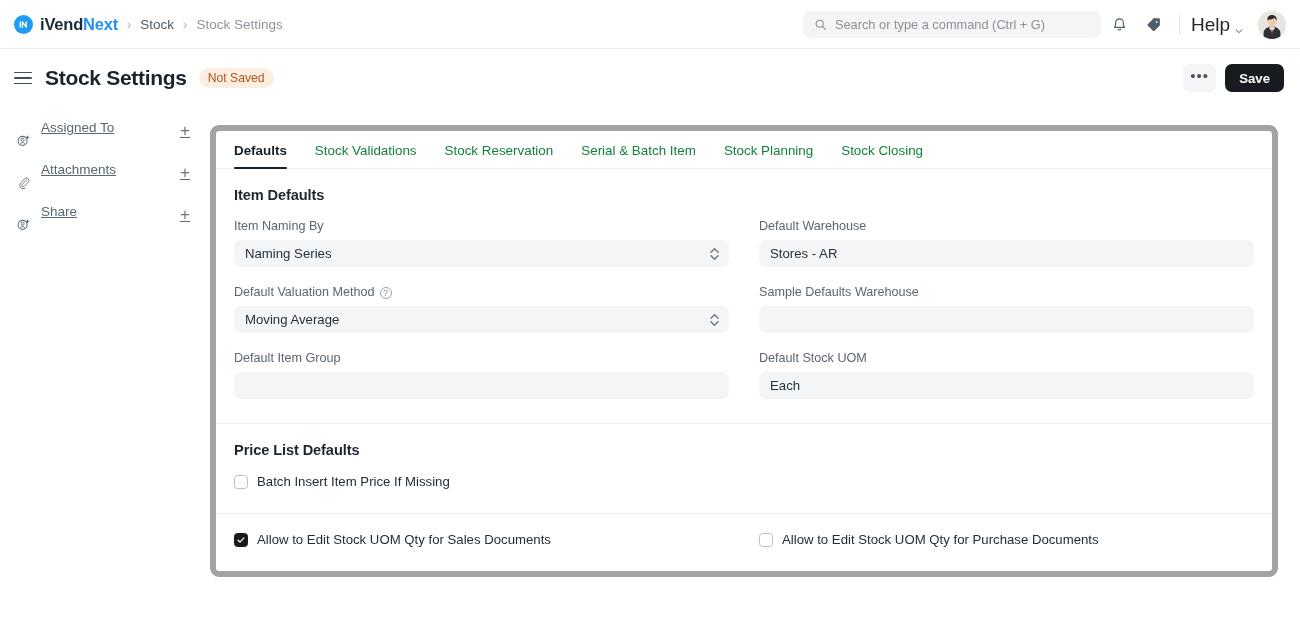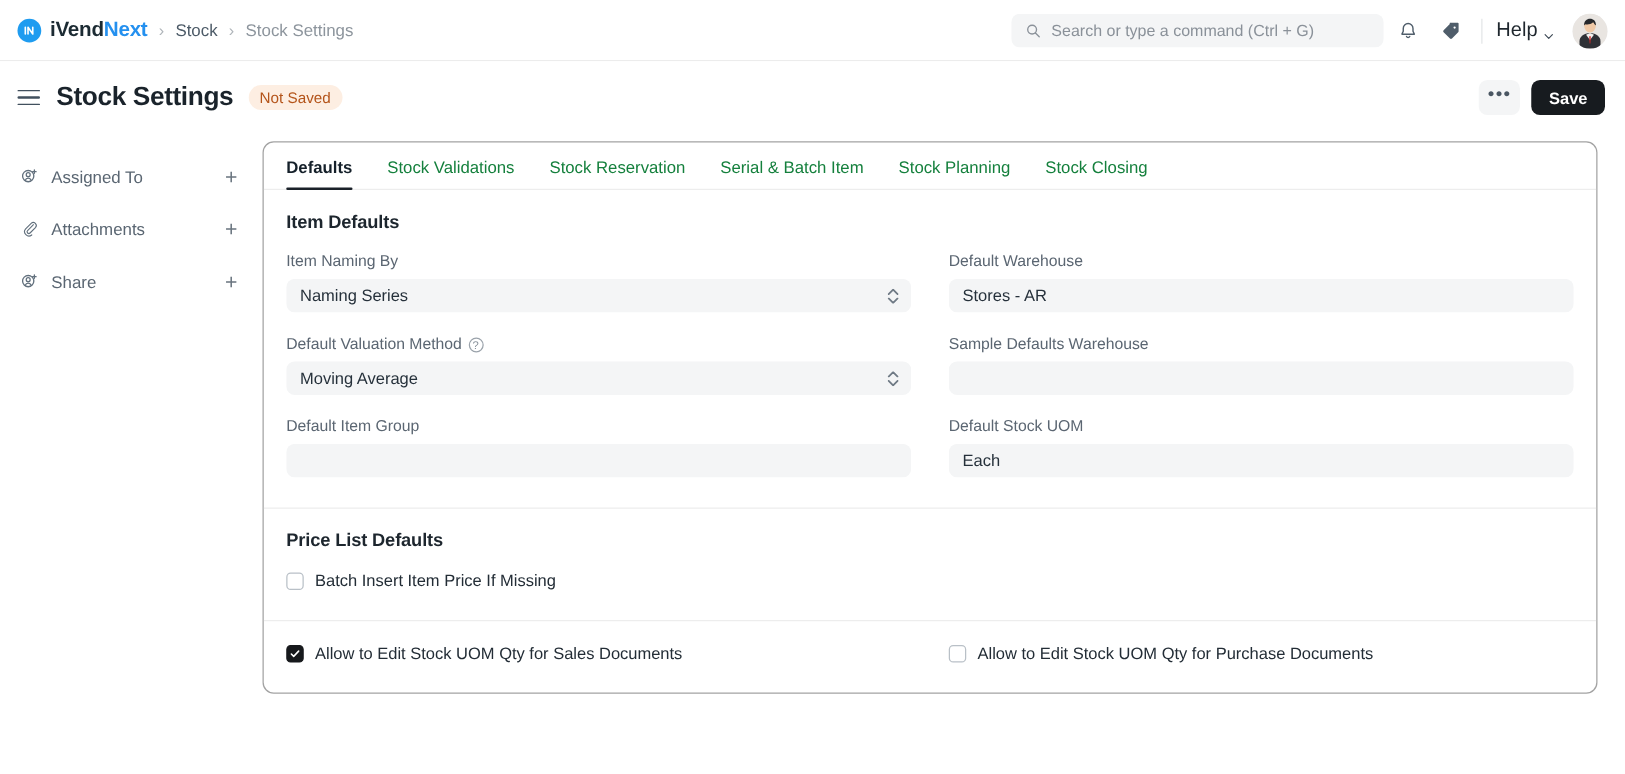--- a/index.html
+++ b/index.html
@@ -50,21 +50,21 @@
     border: 1px solid transparent;
   }
   .searchbox .ph { font-size: 12.8px; color: #8a9199; }
   .nav-icon {
     width: 30px; height: 30px; border-radius: 6px;
     display: flex; align-items: center; justify-content: center;
     color: #51606e; margin-left: 4px;
   }
   .nav-div { width: 1px; height: 20px; background: #e4e6e8; margin: 0 9px 0 10px; }
   .help {
-    font-size: 16px; color: #1f272e; display: flex; align-items: flex-end; gap: 4px;
+    font-size: 19px; color: #1f272e; display: flex; align-items: flex-end; gap: 4px;
     padding: 4px 2px;
   }
   .avatar {
     width: 28px; height: 28px; border-radius: 50%;
     margin-left: 12px; overflow: hidden; background: #e8e6e4;
     display:block; flex:none;
   }
 
   
   .page-header {
@@ -94,32 +94,32 @@
     background: #171b1f; color: #fff; border: none;
     font-size: 13.2px; font-weight: 600; cursor: pointer;
     font-family: "Liberation Sans", sans-serif;
   }
 
   
   .body-wrap { display: flex; align-items: flex-start; padding: 0 22px 0 0; }
 
   .sidebar { width: 210px; padding: 13px 16px 0 15px; flex: none; }
   .side-item {
-    display: flex; align-items: center; height: 42px;
-    color: #5a6672; font-size: 13.5px;
+    display: flex; height: 42px;
+    color: #5a6672; font-size: 13.5px; text-decoration: underline;
   }
   .side-item .si-icon { width: 17px; margin-right: 9px; display:flex; align-items:center; justify-content:center; color:#62707d;}
   .side-item .si-label { flex: 1; }
   .side-item .si-plus { font-size: 17px; color: #6b7680; line-height: 1; padding: 2px 4px; cursor: pointer; }
 
   
   .card {
-    flex: 1; margin-top: 6px;
+    flex: 1; margin-top: 18px;
     background: #fff;
-    border: 1px solid #a3a3a3;
+    border: 6px solid #a3a3a3;
     border-radius: 9px;
     overflow: hidden;
   }
   .tabs {
     display: flex; align-items: flex-end; gap: 0;
     padding: 0 18px; height: 38px;
     border-bottom: 1px solid #ededed;
   }
   .tab {
     font-size: 13.4px; color: #15803d;

